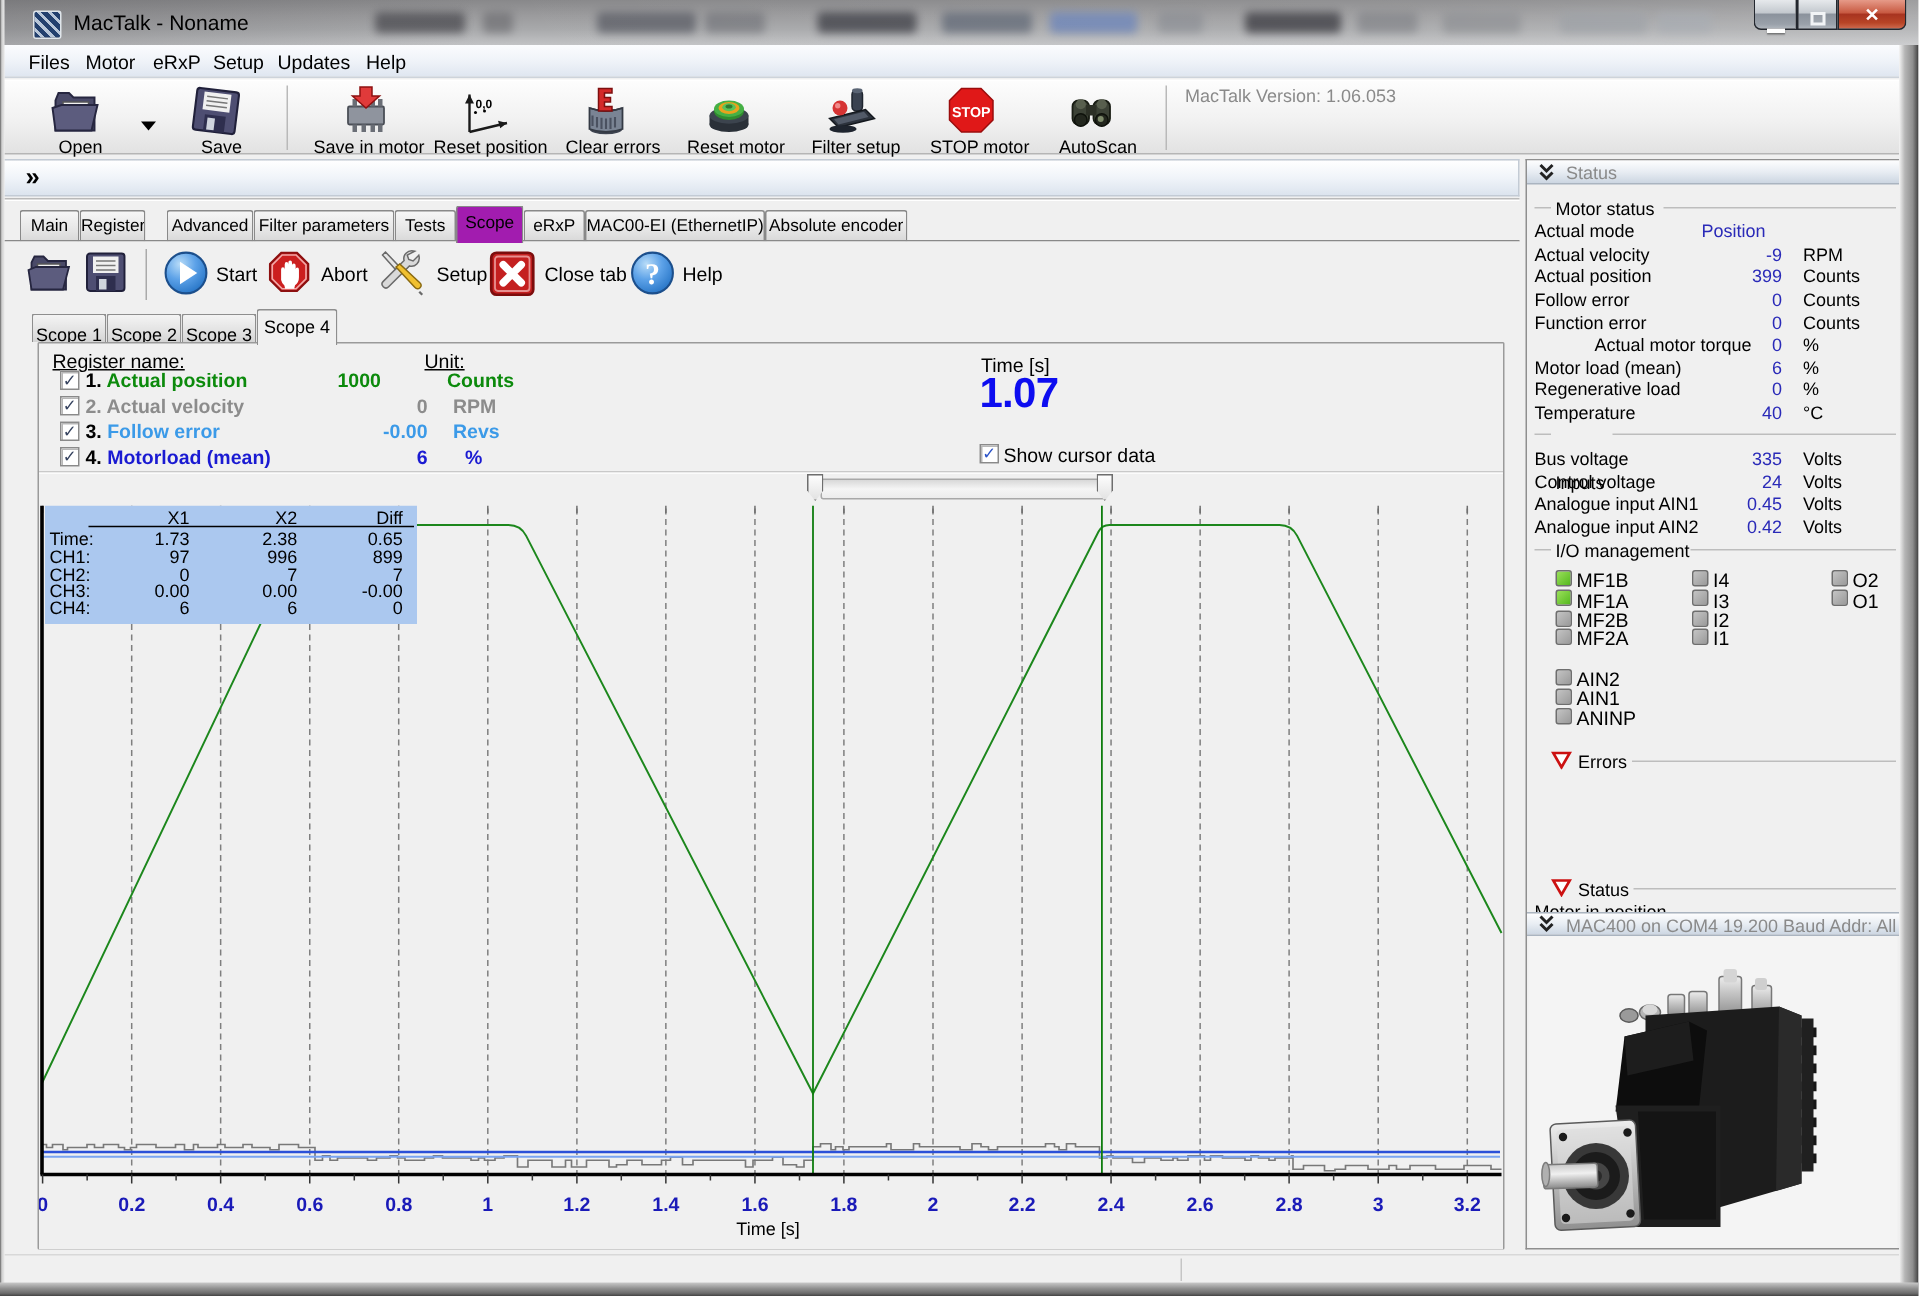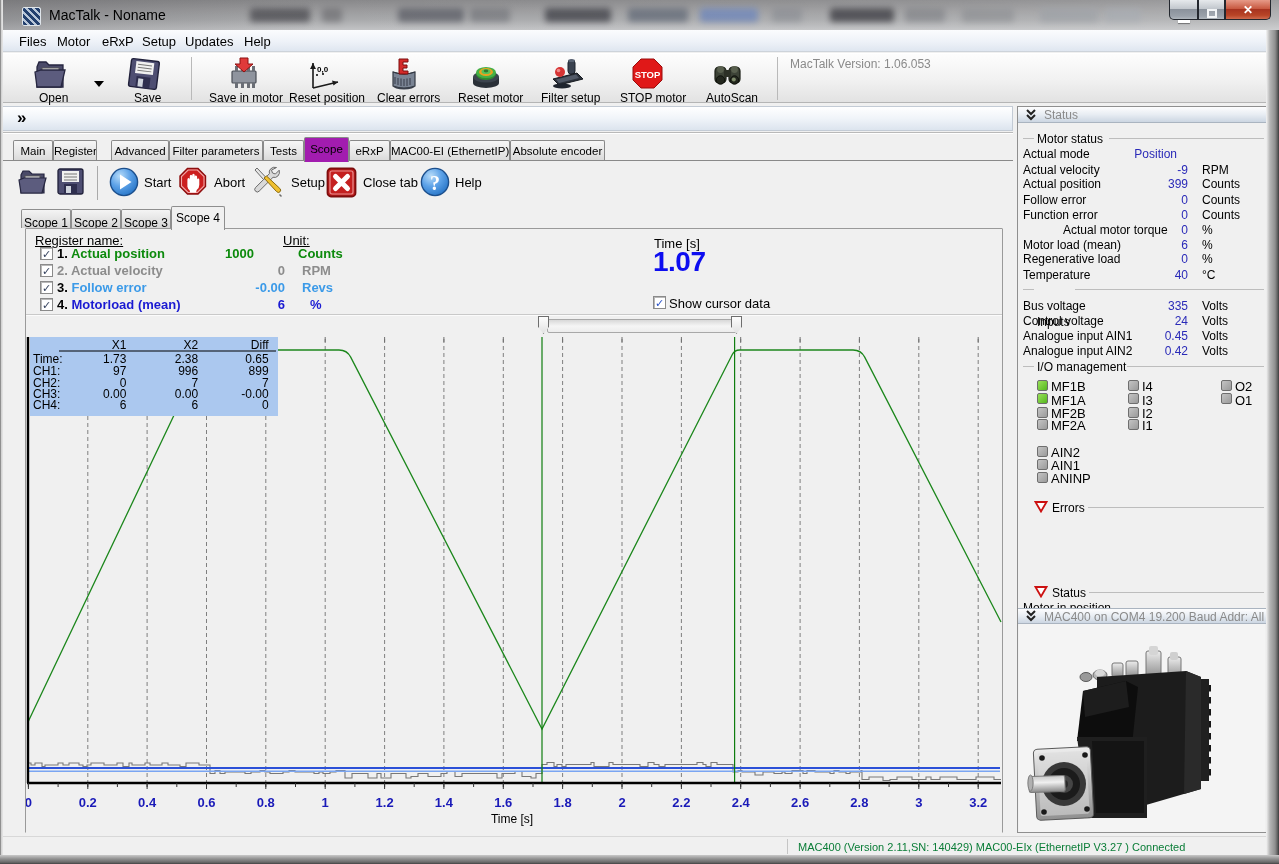--- a/index.html
+++ b/index.html
@@ -538,17 +538,16 @@
 <circle cx="38" cy="147" r="16" fill="#1b1b1b"></circle>
 <circle cx="38" cy="147" r="9" fill="#454545"></circle>
 <circle cx="38" cy="147" r="4" fill="#2a2a2a"></circle>
 <rect x="3" y="139" width="36" height="16" rx="2" fill="url(#shaft)" stroke="#7a7a7a" transform="rotate(-2 21 147)"></rect>
 <ellipse cx="4.5" cy="146" rx="2.6" ry="8" fill="#b0b0b0" stroke="#7d7d7d"></ellipse>
 </svg></div>
   </div>
 
 <div class="abs" id="statusbar">
   <div class="sep"></div>
-  <div id="stext">MAC400 (Version 2.11,SN: 140429) MAC00-EIx (EthernetIP V3.27 ) Connected</div>
 </div>
 <div class="abs" id="border-l"></div>
 <div class="abs" id="border-r"></div>
 <div class="abs" id="border-b"></div>
 
 </body></html>

